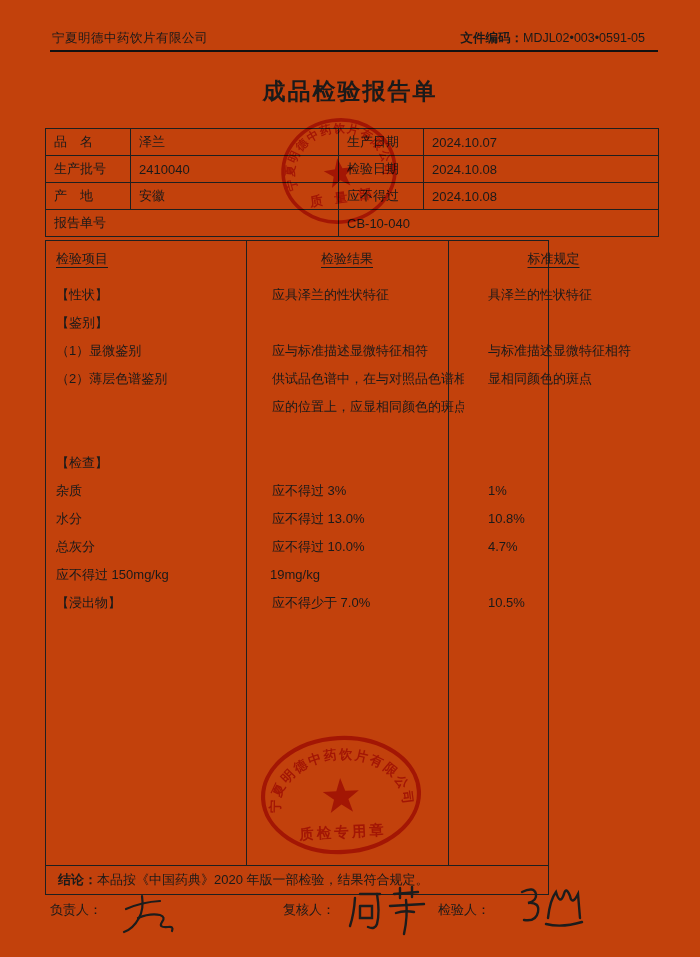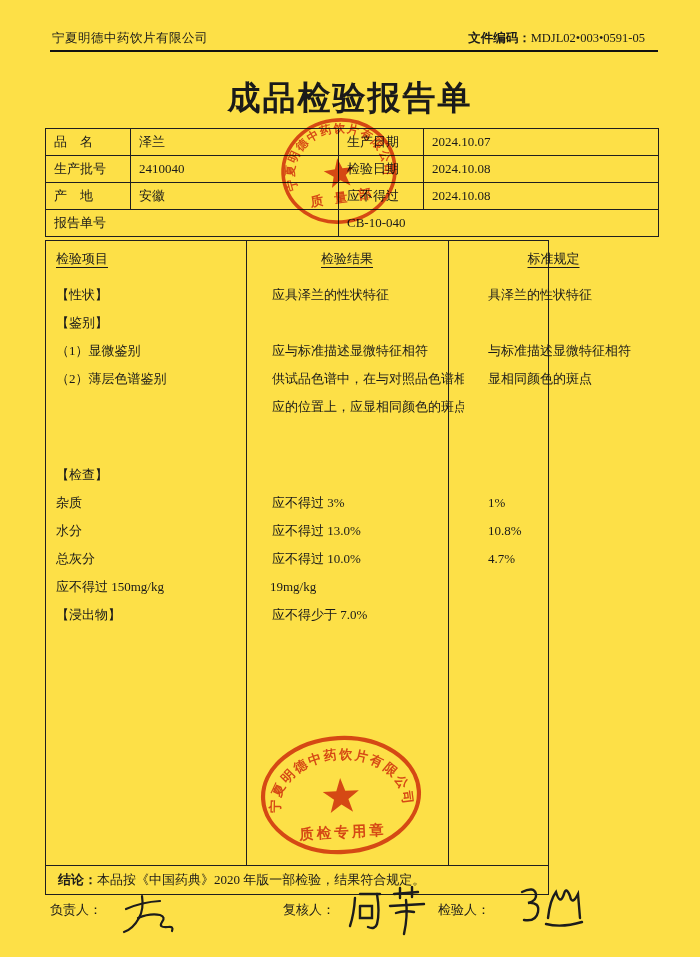--- a/index.html
+++ b/index.html
@@ -1,52 +1,52 @@
 <!DOCTYPE html>
 <html><head>
 <meta charset="utf-8">
 <style>
   html,body{margin:0;padding:0;background:#e8e8e8;}
   .page{
     position:relative;
     width:700px;height:957px;
-    background:#fde047;
-    font-family:Liberation Serif, serif;
+    background:#c2410c;
+    font-family:Liberation Sans, sans-serif;
     color:#1a1a1a;
     overflow:hidden;
   }
   
   .hdr-company{position:absolute;left:52px;top:30px;font-size:12.5px;letter-spacing:.5px;}
   .hdr-doc{position:absolute;right:55px;top:30px;font-size:12.5px;}
   .hdr-doc .lbl{font-weight:bold;}
   .hdr-rule{position:absolute;left:50px;top:50px;width:608px;border-top:2px solid #111;}
   
   .title{position:absolute;left:0;top:76px;width:100%;text-align:center;
-         font-size:33px;font-weight:bold;letter-spacing:2px;}
+         font-size:23px;font-weight:bold;letter-spacing:2px;}
   
   .info-table{position:absolute;left:45px;top:128px;width:613px;border-collapse:collapse;table-layout:fixed;}
   .info-table td{border:1.5px solid #1f1f1f;height:26px;font-size:13px;padding:0 0 0 8px;vertical-align:middle;white-space:nowrap;}
   .info-table .jlbl{display:inline-block;min-width:52px;}
   
   .items-table{position:absolute;left:45px;top:240px;width:504px;height:655px;
                border:1.5px solid #1f1f1f;box-sizing:border-box;font-size:13px;}
   .vline{position:absolute;top:0;width:0;height:624px;border-left:1.2px solid #1f1f1f;}
   .vline.v1{left:200px;} .vline.v2{left:402px;}
   .items-header{display:grid;grid-template-columns:200px 202px 211px;padding-top:9px;}
   .items-header .h{white-space:nowrap;}
   .items-header .h span{text-decoration:underline;text-underline-offset:4px;}
   .h-item{text-align:left;padding-left:10px;}
   .h-standard,.h-result{text-align:center;}
   .items-body{margin-top:13px;}
   .irow{display:grid;grid-template-columns:200px 202px 211px;min-height:28px;line-height:28px;gap:16px;}
   .irow .c{white-space:nowrap;overflow:hidden;}
   .c-item{padding-left:10px;}
   .c-standard{padding-left:10px;}
   .c-result{padding-left:8px;}
-  .gap-above{margin-top:40px;}
+  .gap-above{margin-top:28px;}
   
   .conclusion-row{position:absolute;left:0;right:0;bottom:0;height:28px;line-height:28px;
                   border-top:1.5px solid #1f1f1f;padding-left:12px;white-space:nowrap;}
   .conclusion-row .lbl{font-weight:bold;}
   
   .stamp{position:absolute;mix-blend-mode:multiply;opacity:.88;}
   .stamp-top{left:276px;top:114px;transform:rotate(-8deg);}
   .stamp-bottom{left:256px;top:733px;transform:rotate(-3deg);}
   
   .sig-label{position:absolute;font-size:13px;white-space:nowrap;}
@@ -154,20 +154,21 @@
         <div class="c c-standard">应不得过 10.0%</div>
         <div class="c c-result">4.7%</div>
       </div>
       <div class="irow">
         <div class="c c-standard">应不得过 150mg/kg</div>
         <div class="c c-result">19mg/kg</div>
       </div>
       <div class="irow">
         <div class="c c-item">【浸出物】</div>
         <div class="c c-standard">应不得少于 7.0%</div>
+        <div class="c c-result">10.5%</div>
       </div>
     </div>
 
     <div class="conclusion-row">
       <span class="lbl">结论：</span><span>本品按《中国药典》2020 年版一部检验，结果符合规定。</span>
     </div>
   </div>
 
   <svg class="stamp stamp-top" width="126" height="114" viewBox="0 0 126 114">
     <ellipse cx="63" cy="57" rx="56" ry="51" fill="none" stroke="#d23b2b" stroke-width="3.6"></ellipse>

